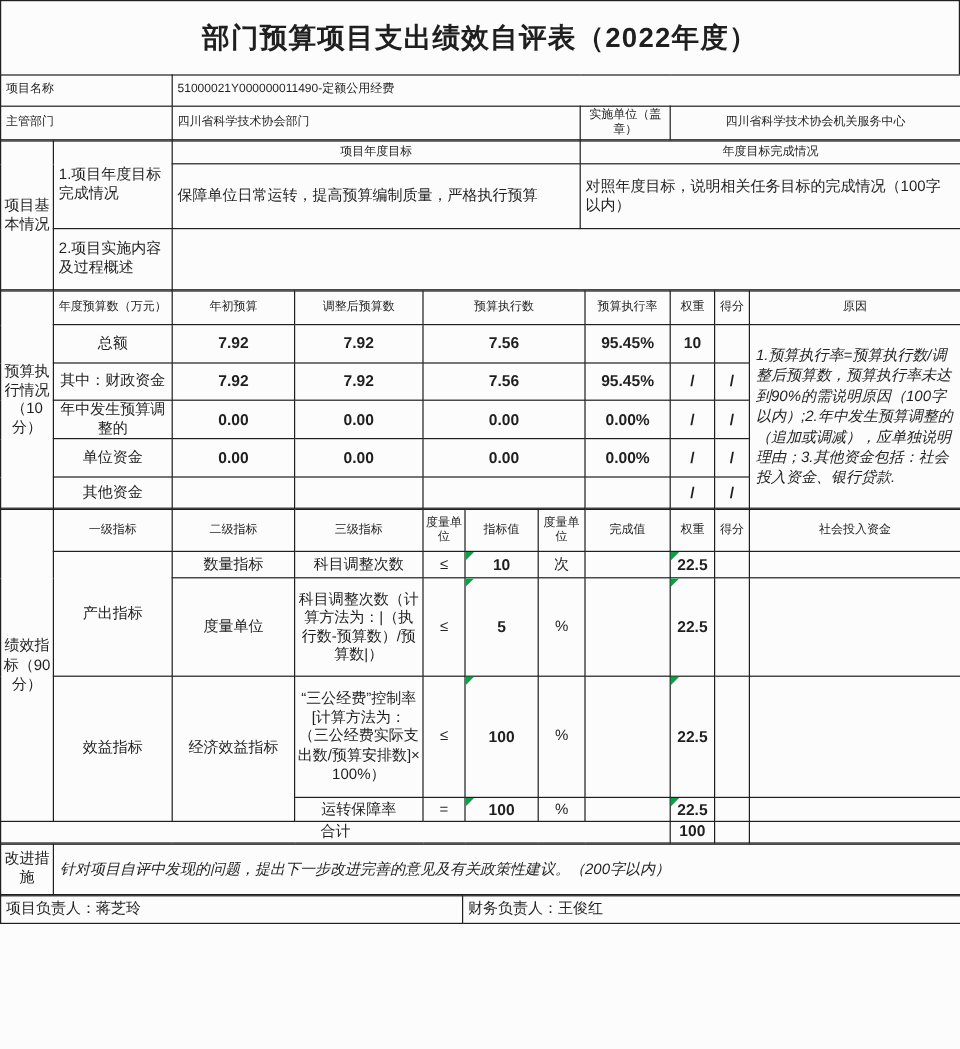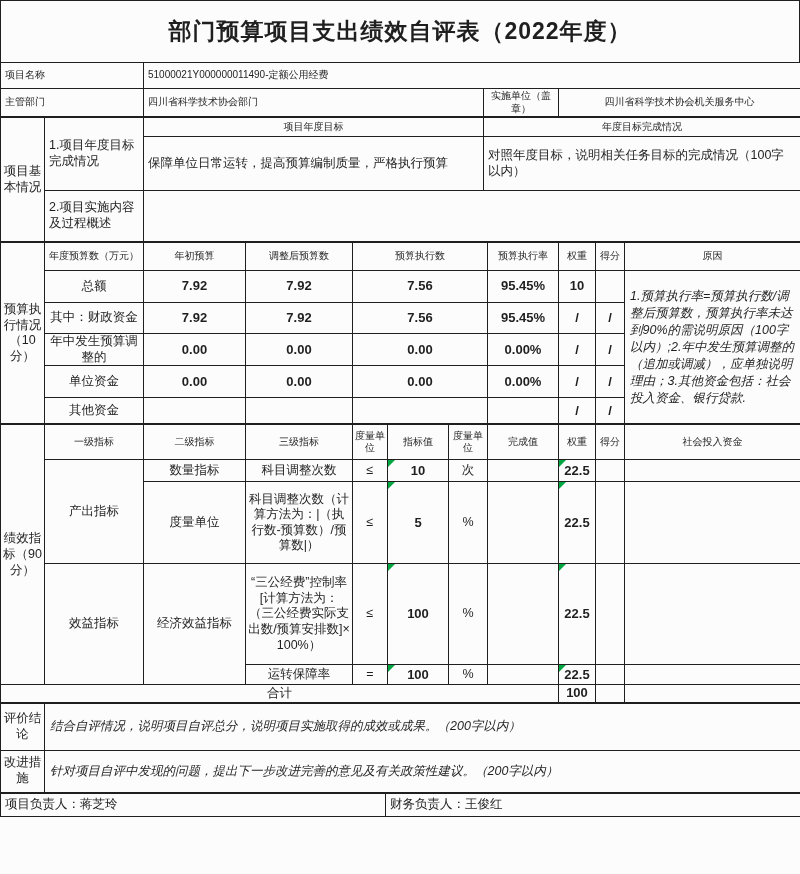--- a/index.html
+++ b/index.html
@@ -250,24 +250,20 @@
     </tr>
   </tbody>
     </table>
 
   <table id="bottom">
     <colgroup>
         <col style="width:44px">
         <col style="width:756px">
       </colgroup>
     <tbody>
-        <tr style="height:47px">
-      <td class="sec">评价结论</td>
-      <td class="note">结合自评情况，说明项目自评总分，说明项目实施取得的成效或成果。（200字以内）</td>
-    </tr>
     <tr style="height:42px">
       <td class="sec">改进措施</td>
       <td class="note">针对项目自评中发现的问题，提出下一步改进完善的意见及有关政策性建议。（200字以内）</td>
     </tr>
   </tbody>
     </table>
 
   <table id="footer">
     <colgroup>
         <col style="width:385px">

